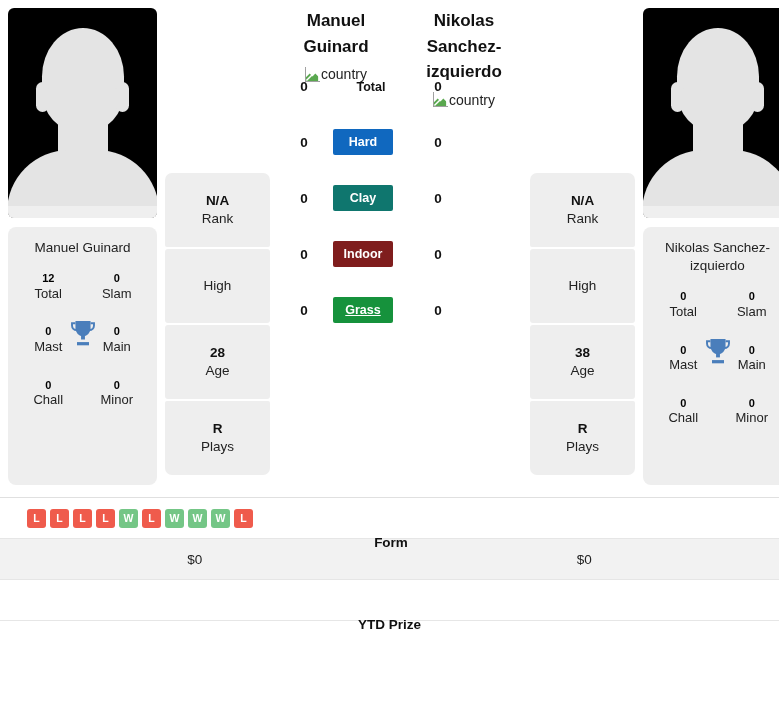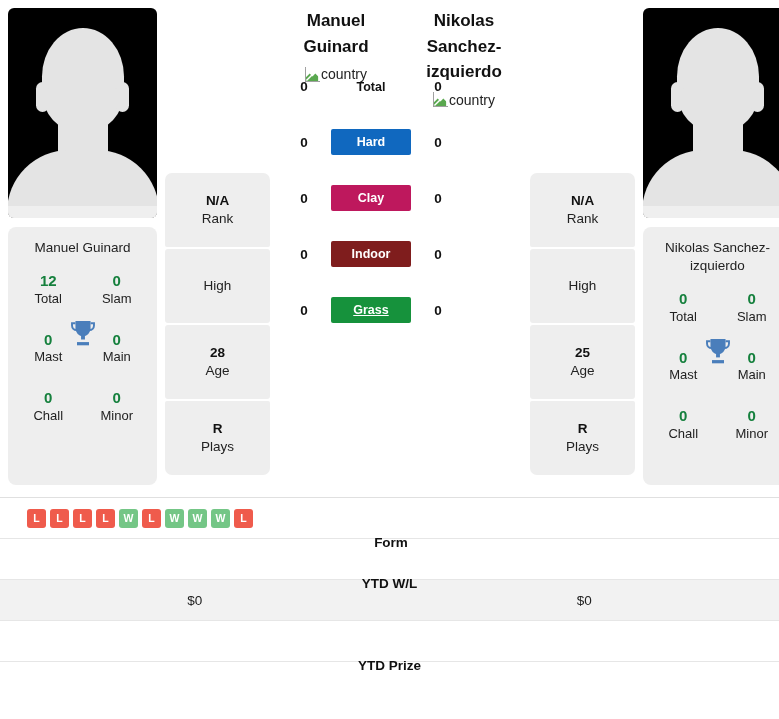--- a/index.html
+++ b/index.html
@@ -102,23 +102,23 @@
     margin-bottom: 14px;
   }
   .stat-grid {
     display: grid;
     grid-template-columns: 1fr 1fr;
     row-gap: 22px;
     position: relative;
   }
   .stat-cell { text-align: center; }
   .stat-val {
-    font-size: 15px;
-    font-weight: bold;
-    color: #15803d;
+    font-size: 11px;
+    font-weight: bold;
+    color: #000000;
     line-height: 1.3;
   }
   .stat-lbl {
     font-size: 13px;
     color: #222;
     line-height: 1.3;
   }
   .trophy {
     position: absolute;
     left: 50%;
@@ -215,21 +215,21 @@
     color: #111;
     width: 16px;
     text-align: center;
   }
   .h2h-mid {
     flex: 0 0 76px;
     text-align: center;
   }
   .surface-badge {
     display: block;
-    width: 80px;
+    width: 60px;
     padding: 6px 0;
     font-size: 12.5px;
     font-weight: bold;
     color: #ffffff;
     border-radius: 2px;
     text-align: center;
   }
   .total-lbl {
     font-size: 12.5px;
     font-weight: bold;
@@ -386,21 +386,21 @@
     <div class="info-col right">
       <div class="info-card">
         <div class="info-val">N/A</div>
         <div class="info-lbl">Rank</div>
       </div>
       <div class="info-card">
         <div class="info-val"></div>
         <div class="info-lbl">High</div>
       </div>
       <div class="info-card">
-        <div class="info-val">25</div>
+        <div class="info-val">38</div>
         <div class="info-lbl">Age</div>
       </div>
       <div class="info-card">
         <div class="info-val">R</div>
         <div class="info-lbl">Plays</div>
       </div>
     </div>
 
     <div class="photo-col right">
       <div class="photo-frame">
@@ -462,21 +462,21 @@
       <div class="h2h-row">
         <div class="h2h-num">0</div>
         <div class="h2h-mid">
           <span class="surface-badge" style="background: rgb(16, 104, 191);">Hard</span>
         </div>
         <div class="h2h-num">0</div>
       </div>
       <div class="h2h-row">
         <div class="h2h-num">0</div>
         <div class="h2h-mid">
-          <span class="surface-badge" style="background: #be185d;">Clay</span>
+          <span class="surface-badge" style="background: #0f766e;">Clay</span>
         </div>
         <div class="h2h-num">0</div>
       </div>
       <div class="h2h-row">
         <div class="h2h-num">0</div>
         <div class="h2h-mid">
           <span class="surface-badge" style="background: #7f1d1d;">Indoor</span>
         </div>
         <div class="h2h-num">0</div>
       </div>
@@ -500,25 +500,20 @@
           <div class="form-badge" style="background: rgb(239, 91, 76);">L</div>
           <div class="form-badge" style="background: rgb(116, 198, 134);">W</div>
           <div class="form-badge" style="background: rgb(116, 198, 134);">W</div>
           <div class="form-badge" style="background: rgb(116, 198, 134);">W</div>
           <div class="form-badge" style="background: rgb(239, 91, 76);">L</div>
         </div>
       <div class="tcell mid">Form</div>
       <div class="tcell form-cell"></div>
     </div>
     <div id="stats-rows-container">
-        <div class="trow">
-          <div class="tcell"></div>
-          <div class="tcell mid">YTD W/L</div>
-          <div class="tcell"></div>
-        </div>
         <div class="trow striped">
           <div class="tcell">$0</div>
           <div class="tcell">$0</div>
         </div>
         <div class="trow">
           <div class="tcell"></div>
           <div class="tcell mid">YTD Prize</div>
           <div class="tcell"></div>
         </div>
       </div>

